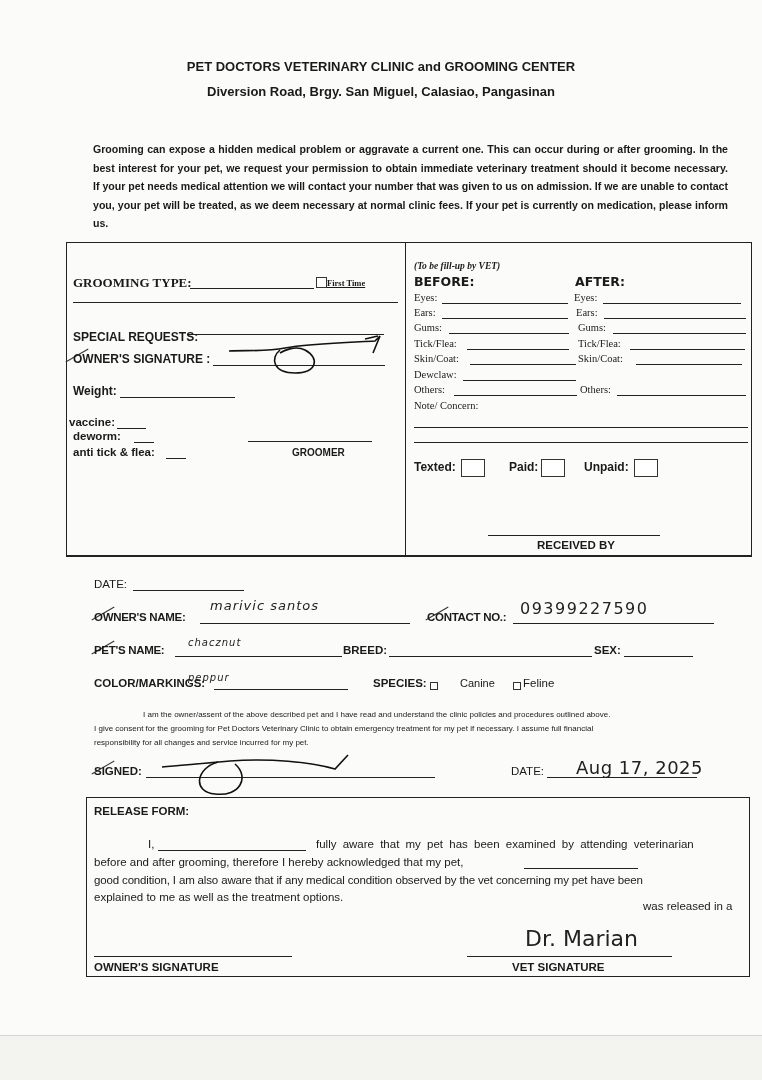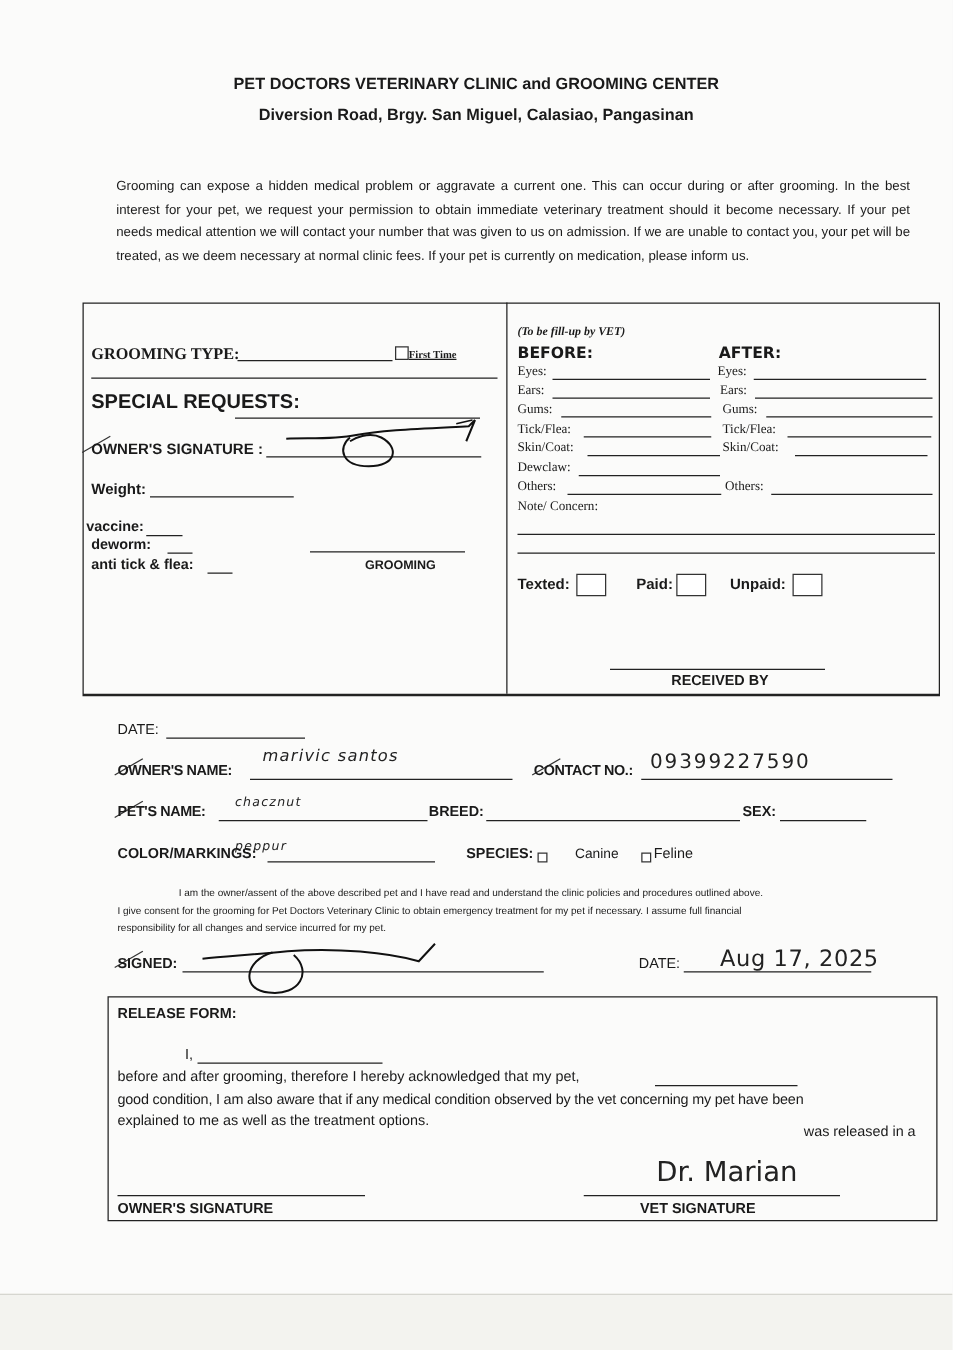--- a/index.html
+++ b/index.html
@@ -3,21 +3,21 @@
 <meta charset="utf-8">
 <style>
   html, body { margin:0; padding:0; }
   body {
     width:762px; height:1080px; position:relative; overflow:hidden;
     background:#f7f7f5; color:#1a1a1a;
     font-family:"Liberation Sans", sans-serif;
   }
   .paper { position:absolute; left:0; top:0; width:762px; height:1035px; background:#fbfbfa; }
   .paper-edge { position:absolute; left:0; top:1035px; width:762px; height:45px; background:#f3f3ef; border-top:1px solid #d6d6d0; }
-  .abs { position:absolute; }
+  .abs { position:absolute;font-weight:bold; }
   .c { text-align:center; }
   .hdr { font-weight:bold; font-size:13px; left:0; width:762px; }
   .u { text-decoration:underline; }
   .intro { left:93px; top:140px; width:635px; font-size:10.6px; line-height:18.6px; text-align:justify; }
   .line { position:absolute; border-bottom:1px solid #222; height:0; }
   .box { position:absolute; border:1.5px solid #222; }
   .lbl { position:absolute; white-space:nowrap; }
   .bold { font-weight:bold; }
   .serif { font-family:"Liberation Serif", serif; }
   .chk { position:absolute; border:1px solid #333; background:#fff; }
@@ -38,21 +38,21 @@
 
   <div class="box" style="left:66px; top:242px; width:684px; height:312px; border-width:1.5px 1.5px 2.5px 1.5px;"></div>
   <div class="abs" style="left:405px; top:242px; width:0; height:313px; border-left:1.5px solid #222;"></div>
 
   <div class="lbl serif bold" style="left:73px; top:275px; font-size:13px;">GROOMING TYPE:</div>
   <div class="line" style="left:190px; top:288px; width:124px;"></div>
   <div class="chk" style="left:316px; top:277px; width:9px; height:9px;"></div>
   <div class="lbl serif bold u" style="left:327px; top:278px; font-size:8.5px;">First Time</div>
   <div class="line" style="left:73px; top:302px; width:325px;"></div>
 
-  <div class="lbl bold" style="left:73px; top:313px; font-size:16px;">SPECIAL REQUESTS:</div>
+  <div class="lbl bold" style="left:73px; top:330px; font-size:12px;">SPECIAL REQUESTS:</div>
   <div class="line" style="left:188px; top:334px; width:196px;"></div>
 
   <div class="tick" style="left:64px; top:355px;"></div>
   <div class="lbl bold" style="left:73px; top:352px; font-size:12px;">OWNER'S  SIGNATURE :</div>
   <div class="line" style="left:213px; top:365px; width:172px;"></div>
   <svg class="sig" style="left:225px; top:333px;" width="160" height="45">
     <path d="M4 18 C20 17 40 19 60 15 C80 11 110 10 150 8 L155 3 L148 20" fill="none" stroke="#111" stroke-width="1.6"></path>
     <path d="M140 6 L153 3" fill="none" stroke="#111" stroke-width="1.4"></path>
     <path d="M55 17 C45 25 48 40 70 40 C92 40 95 25 80 17 C70 12 58 18 55 20" fill="none" stroke="#111" stroke-width="1.6"></path>
   </svg>
@@ -61,21 +61,21 @@
   <div class="line" style="left:120px; top:397px; width:115px;"></div>
 
   <div class="lbl bold" style="left:69px; top:416px; font-size:11.5px;">vaccine:</div>
   <div class="line" style="left:117px; top:428px; width:29px;"></div>
   <div class="lbl bold" style="left:73px; top:430px; font-size:11.5px;">deworm:</div>
   <div class="line" style="left:134px; top:442px; width:20px;"></div>
   <div class="lbl bold" style="left:73px; top:446px; font-size:11.5px;">anti tick &amp; flea:</div>
   <div class="line" style="left:166px; top:458px; width:20px;"></div>
 
   <div class="line" style="left:248px; top:441px; width:124px;"></div>
-  <div class="lbl bold" style="left:292px; top:447px; font-size:10px;">GROOMING</div>
+  <div class="lbl bold" style="left:292px; top:447px; font-size:10px;">GROOMER</div>
 
   <div class="lbl serif bold" style="left:414px; top:261px; font-size:9.5px; font-style:italic;">(To be fill-up by VET)</div>
   <div class="lbl bold" style="left:414px; top:274px; font-size:12.5px; font-family:'DejaVu Sans', sans-serif;">BEFORE:</div>
   <div class="lbl bold" style="left:575px; top:274px; font-size:12.5px; font-family:'DejaVu Sans', sans-serif;">AFTER:</div>
 
   <div class="lbl serif" style="left:414px; top:292px; font-size:10.5px;">Eyes:</div>
   <div class="line" style="left:442px; top:303px; width:126px;"></div>
   <div class="lbl serif" style="left:414px; top:307px; font-size:10.5px;">Ears:</div>
   <div class="line" style="left:442px; top:318px; width:126px;"></div>
   <div class="lbl serif" style="left:414px; top:322px; font-size:10.5px;">Gums:</div>
@@ -161,20 +161,21 @@
   </svg>
   <div class="lbl" style="left:511px; top:765px; font-size:11.5px;">DATE:</div>
   <div class="line" style="left:547px; top:777px; width:150px;"></div>
   <div class="hand" style="left:576px; top:757px; font-size:18px; font-style:normal; letter-spacing:0.5px;">Aug 17, 2025</div>
 
   <div class="box" style="left:86px; top:797px; width:662px; height:178px; border-width:1.2px;"></div>
   <div class="lbl bold" style="left:94px; top:805px; font-size:11.5px;">RELEASE FORM:</div>
 
   <div class="lbl" style="left:148px; top:838px; font-size:11.5px;">I,</div>
   <div class="line" style="left:158px; top:850px; width:148px;"></div>
+  <div class="lbl" style="left:316px; top:838px; font-size:11.5px; word-spacing:3px;">fully aware that my pet has been examined by attending veterinarian</div>
   <div class="lbl" style="left:94px; top:856px; font-size:11.5px;">before and after grooming, therefore I hereby acknowledged that my pet,</div>
   <div class="line" style="left:524px; top:868px; width:114px;"></div>
   <div class="lbl" style="left:643px; top:856px; font-size:11.5px;margin-top:44px;">was released in a</div>
   <div class="lbl" style="left:94px; top:874px; font-size:11.5px; letter-spacing:-0.15px;">good condition, I am also aware that if any medical condition observed by the vet concerning my pet have been</div>
   <div class="lbl" style="left:94px; top:891px; font-size:11.5px;">explained to me as well as the treatment options.</div>
 
   <div class="line" style="left:94px; top:956px; width:198px;"></div>
   <div class="lbl bold" style="left:94px; top:961px; font-size:11.5px;">OWNER'S SIGNATURE</div>
   <div class="line" style="left:467px; top:956px; width:205px;"></div>
   <div class="hand" style="left:525px; top:926px; font-size:22px; font-style:normal;">Dr. Marian</div>

